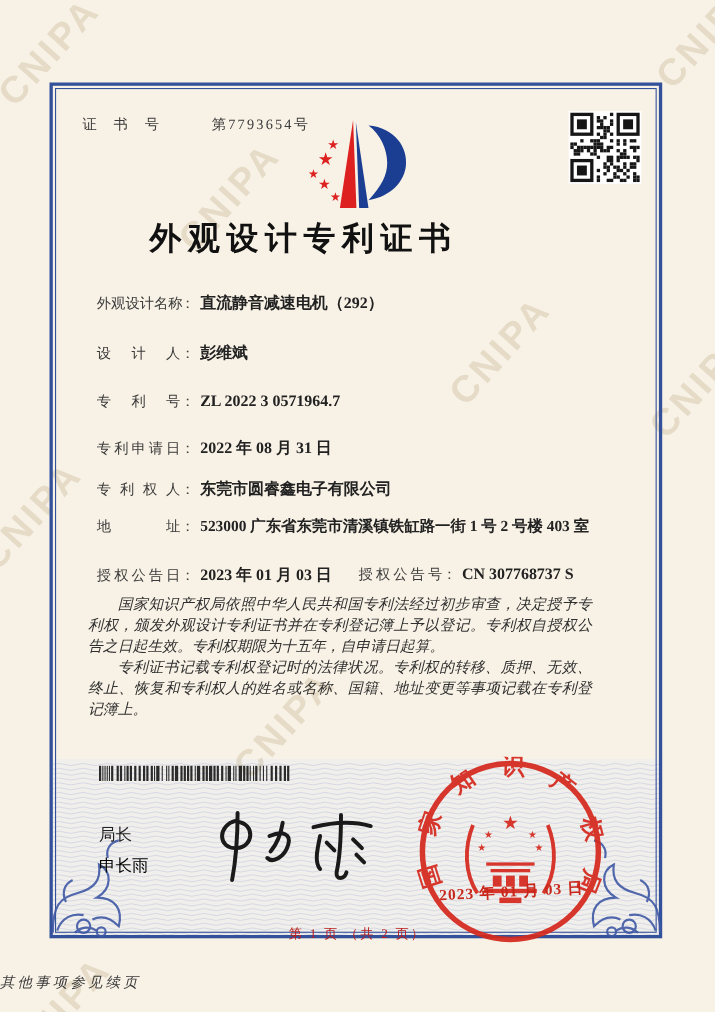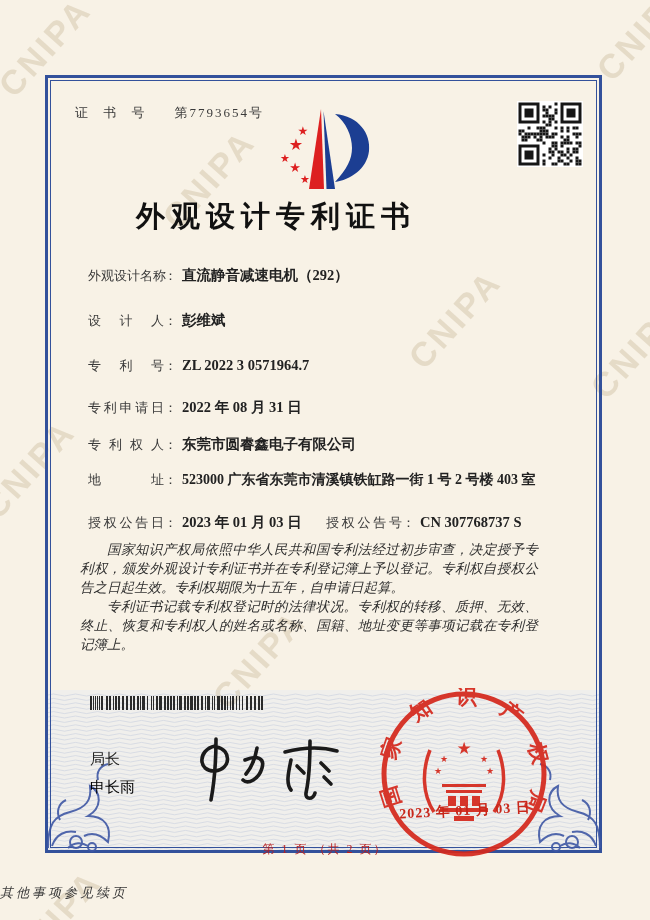--- a/index.html
+++ b/index.html
@@ -12,21 +12,21 @@
       transform:rotate(-48deg);white-space:nowrap;pointer-events:none;}
 
   
   .frame{position:absolute;left:45px;top:75px;width:551px;height:772px;border:3px solid #33519b;z-index:4;pointer-events:none;}
   .frame-inner{position:absolute;left:2px;top:2px;right:2px;bottom:2px;border:1px solid #33519b;}
 
   
   .gz{position:absolute;left:48px;top:690px;width:551px;height:162px;background:#f0efec;z-index:1;overflow:hidden;}
 
   .certno{position:absolute;left:75px;top:104px;font-size:13px;color:#3a3a3a;z-index:5;}
-  .certno .lbl{letter-spacing:6px;margin-right:4px;}
+  .certno .lbl{letter-spacing:6px;margin-right:22px;}
   .certno .num{letter-spacing:2px;margin-left:20px;}
 
   .qr{position:absolute;left:517px;top:101px;width:66px;height:66px;background:#fff;z-index:5;}
 
   .logo{position:absolute;left:278px;top:101px;z-index:5;}
 
   .title{position:absolute;left:0;top:197px;width:552px;text-align:center;
          font-size:29px;font-weight:bold;letter-spacing:6px;color:#111;z-index:5;}
 
   .fields{position:absolute;left:88px;top:0;width:500px;z-index:5;}

